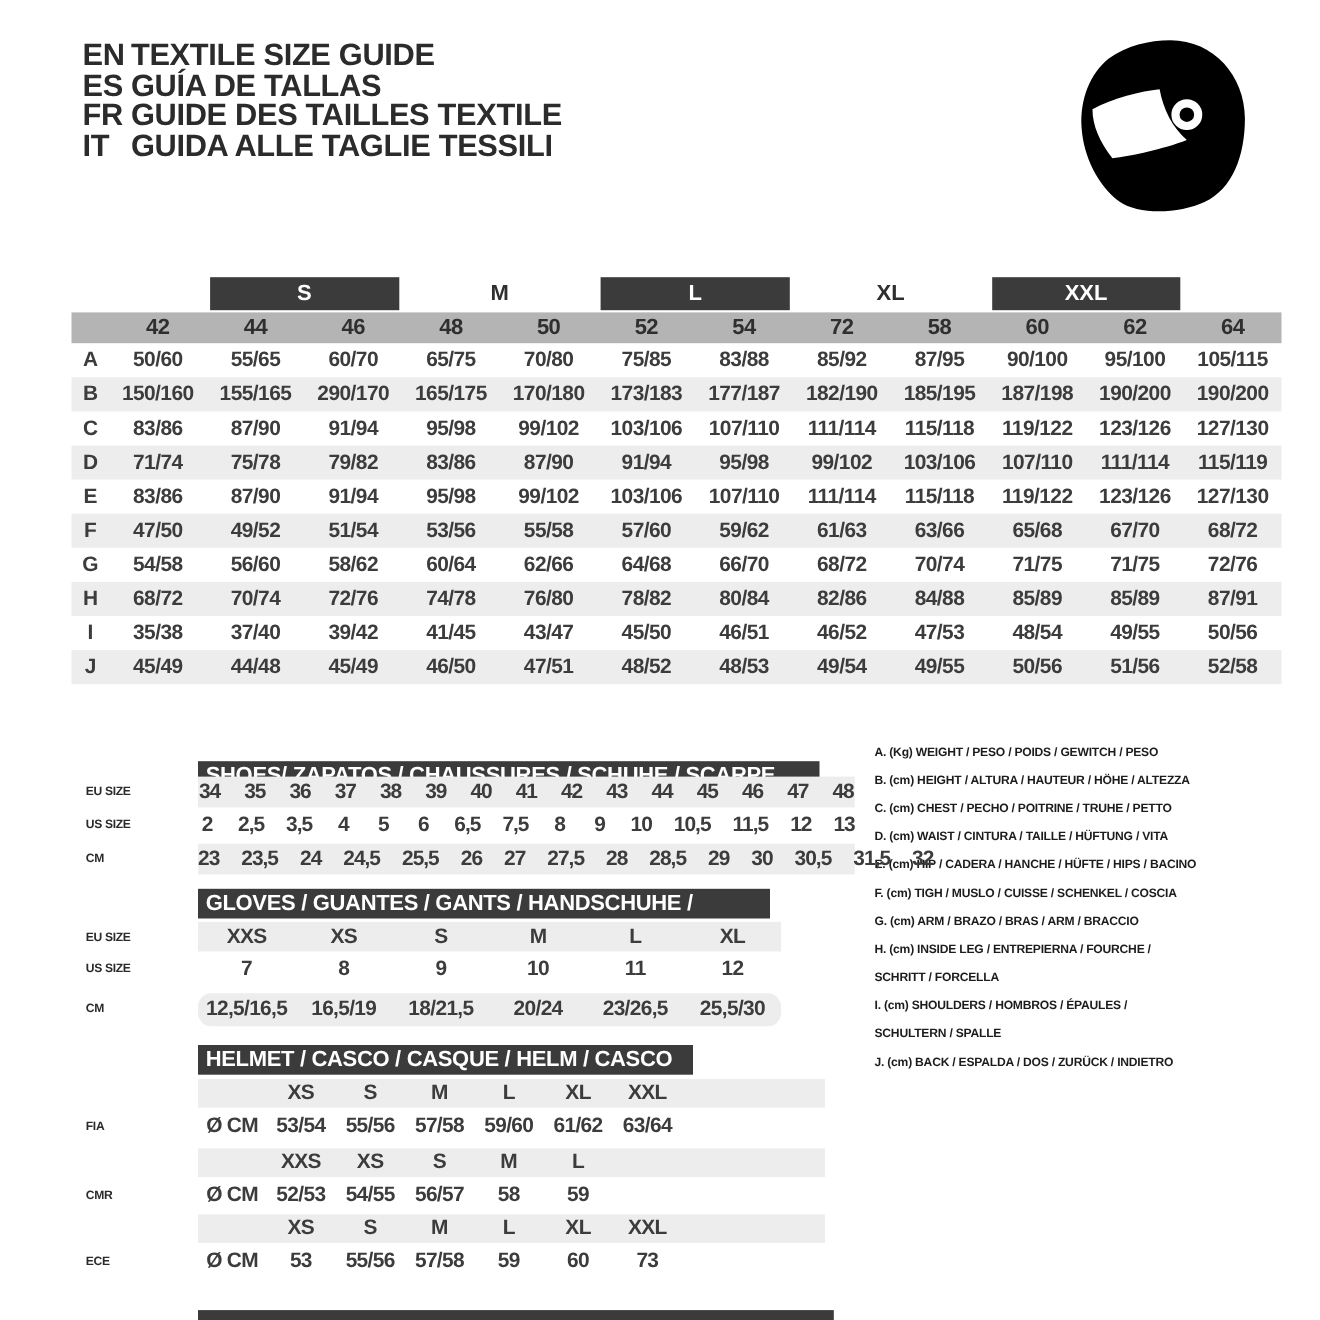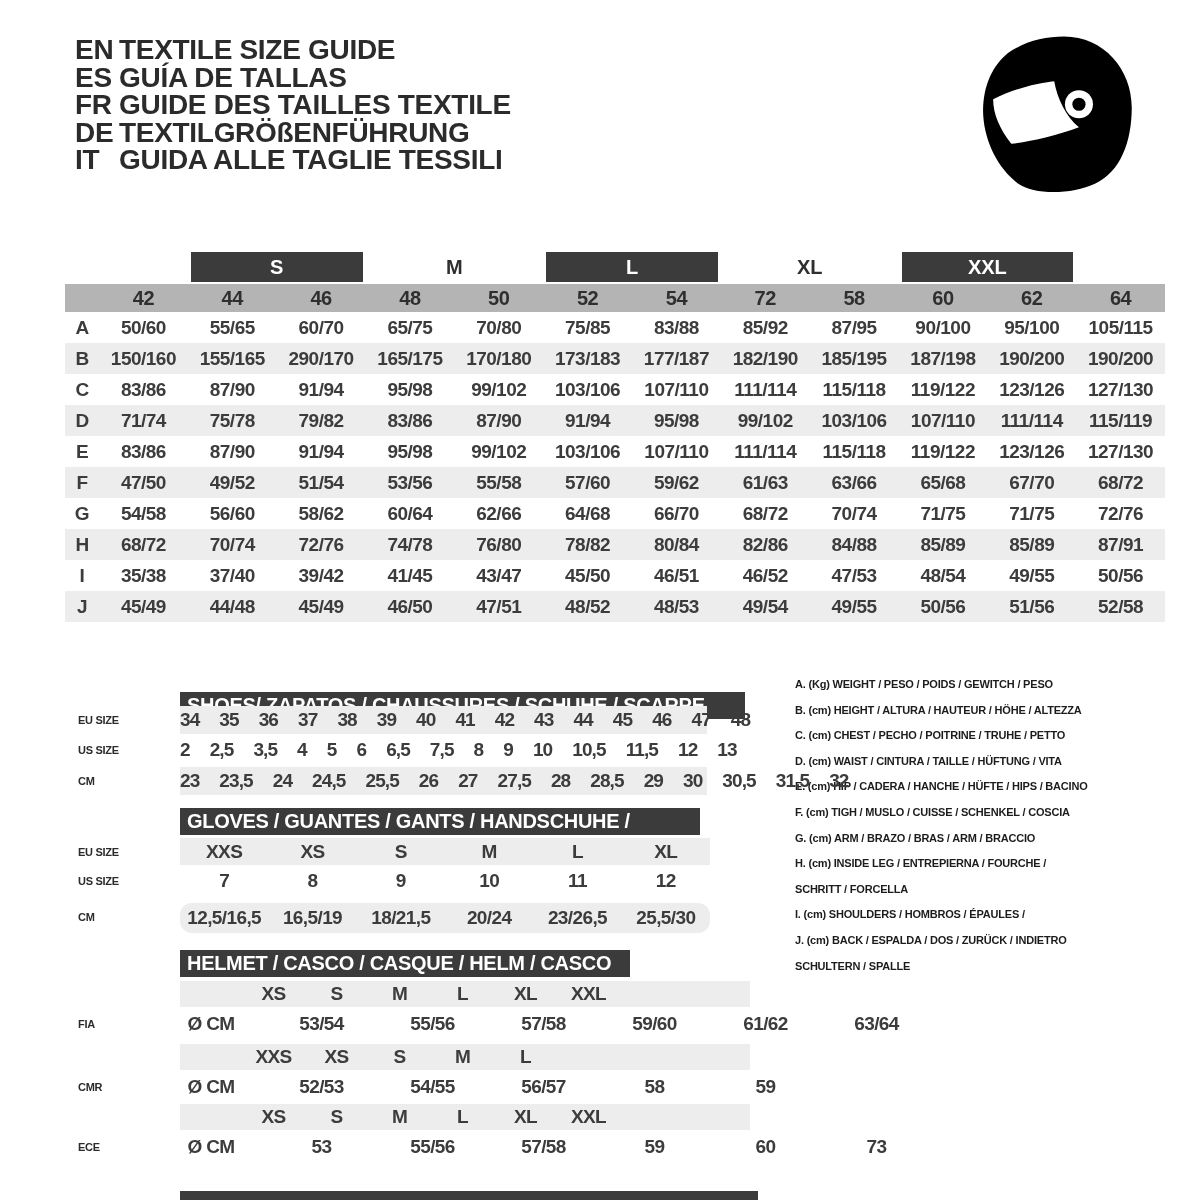--- a/index.html
+++ b/index.html
@@ -27,48 +27,44 @@
   
   #legend { position:absolute; left:795px; top:672px; font-size:11px; line-height:25.6px; color:#1c1c1c; letter-spacing:-0.2px; white-space:nowrap; }
   
   .sec-bar { position:absolute; height:27px; line-height:27px; background:#3b3b3b; color:#fff; padding-left:7px; font-size:20px; letter-spacing:-0.3px; }
   #shoes-bar  { left:180px; top:692px; width:558px; }
   #gloves-bar { left:180px; top:808px; width:513px; }
   #helmet-bar { left:180px; top:950px; width:443px; }
   
   .trow { position:absolute; left:180px; display:grid; align-items:center; text-align:center; font-size:19px; letter-spacing:-0.6px; }
   .trow.stripe { background:#ededed; }
-  .shoes-row  { width:527px; height:28px; grid-template-columns:repeat(15, 1fr); letter-spacing:-0.9px;gap:20px; }
+  .shoes-row  { width:597px; height:28px; grid-template-columns:repeat(15, 1fr); letter-spacing:-0.9px;gap:20px; }
   .gloves-row { width:530px; height:27px; grid-template-columns:repeat(6, 1fr); }
   .helmet-grid{ width:570px; height:26px; grid-template-columns:62px repeat(6, 63px); }
-  .helmet-val { height:30px;gap:48px; }
+  .helmet-val { height:30px; }
   .row-label { position:absolute; left:78px; height:28px; line-height:28px; font-size:11px; letter-spacing:-0.3px; color:#2b2b2b; }
   #bottom-bar { position:absolute; left:180px; top:1191px; width:578px; height:9px; background:#3b3b3b; }
 </style>
 </head>
 <body>
 
 <div id="canvas">
 
   <div id="langs">
       <div class="lang-row">
         <div class="lang-code">EN</div>
         <div class="lang-label">TEXTILE SIZE GUIDE</div>
       </div>
       <div class="lang-row">
         <div class="lang-code">ES</div>
         <div class="lang-label">GUÍA DE TALLAS</div>
       </div>
       <div class="lang-row">
         <div class="lang-code">FR</div>
         <div class="lang-label">GUIDE DES TAILLES TEXTILE</div>
-      </div>
-      <div class="lang-row">
-        <div class="lang-code">DE</div>
-        <div class="lang-label">TEXTILGRÖßENFÜHRUNG</div>
       </div>
       <div class="lang-row">
         <div class="lang-code">IT</div>
         <div class="lang-label">GUIDA ALLE TAGLIE TESSILI</div>
       </div>
     </div>
 
   <div id="helmet-icon">
     <svg viewBox="0 0 100 100" width="165" height="165" aria-hidden="true">
       <path d="M54 4 C78 4 95 24 95 47 C95 68 88 86 73 93 C58 100 36 100 26 93 C14 84 6 68 5 52 C4 36 10 22 20 14 C30 7 42 4 54 4 Z" fill="#000"></path>
@@ -259,22 +255,22 @@
       <div class="legend-line">A. (Kg) WEIGHT / PESO / POIDS / GEWITCH / PESO</div>
       <div class="legend-line">B. (cm) HEIGHT / ALTURA / HAUTEUR / HÖHE / ALTEZZA</div>
       <div class="legend-line">C. (cm) CHEST / PECHO / POITRINE / TRUHE / PETTO</div>
       <div class="legend-line">D. (cm) WAIST / CINTURA / TAILLE / HÜFTUNG / VITA</div>
       <div class="legend-line">E. (cm) HIP / CADERA / HANCHE / HÜFTE / HIPS /  BACINO</div>
       <div class="legend-line">F. (cm) TIGH / MUSLO / CUISSE / SCHENKEL / COSCIA</div>
       <div class="legend-line">G. (cm) ARM  / BRAZO / BRAS / ARM / BRACCIO</div>
       <div class="legend-line">H. (cm) INSIDE LEG / ENTREPIERNA / FOURCHE /</div>
       <div class="legend-line">SCHRITT / FORCELLA</div>
       <div class="legend-line">I.  (cm) SHOULDERS / HOMBROS / ÉPAULES /</div>
+      <div class="legend-line">SCHULTERN / SPALLE</div>
       <div class="legend-line">J. (cm) BACK / ESPALDA / DOS / ZURÜCK / INDIETRO</div>
-      <div class="legend-line">SCHULTERN / SPALLE</div>
     </div>
 
   <div id="shoes-bar" class="sec-bar">SHOES/ ZAPATOS / CHAUSSURES / SCHUHE / SCARPE</div>
 
   <div id="gloves-bar" class="sec-bar">GLOVES / GUANTES / GANTS / HANDSCHUHE / GUANTI</div>
 
   <div id="helmet-bar" class="sec-bar">HELMET / CASCO / CASQUE / HELM / CASCO</div>
 
   <div id="bottom-bar"></div>
 <div class="trow shoes-row stripe" style="top: 706px;">

